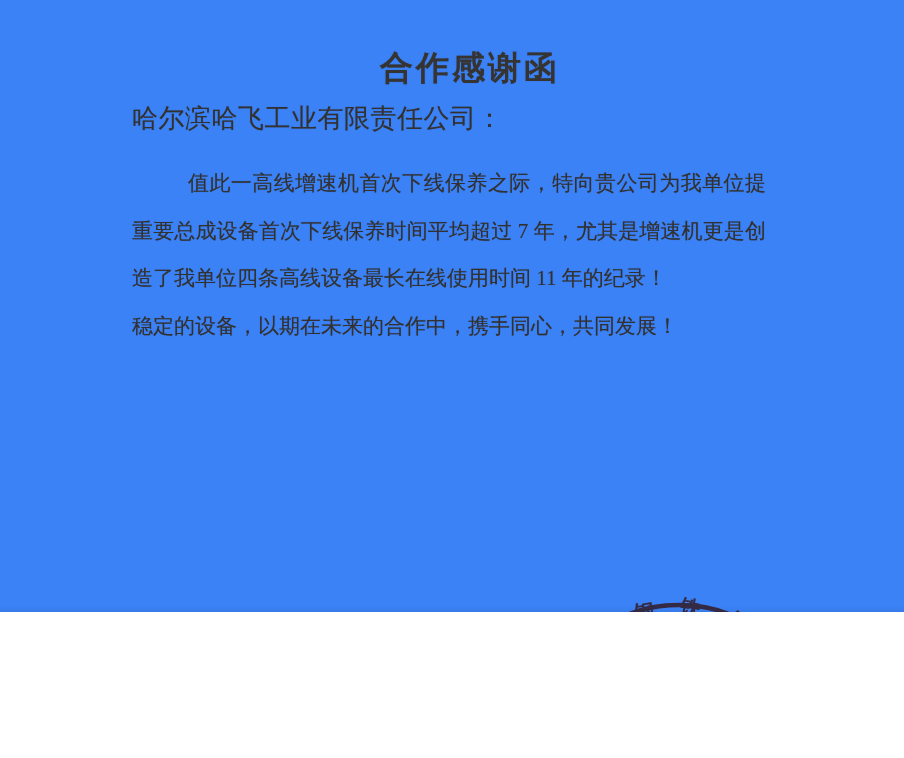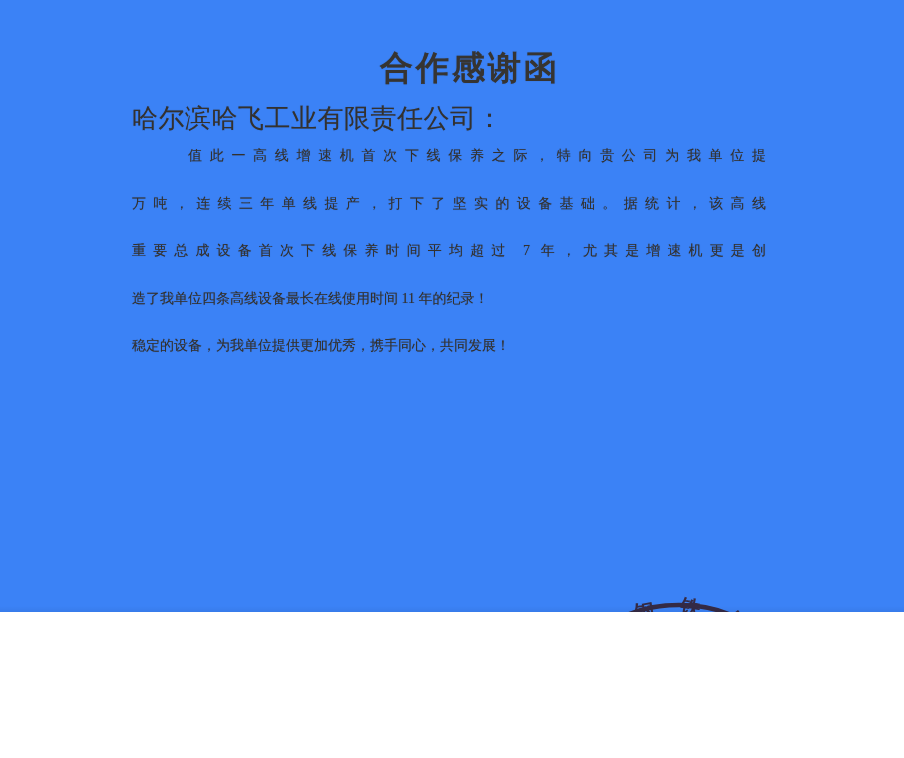--- a/index.html
+++ b/index.html
@@ -22,22 +22,22 @@
     font-size:33px;font-weight:600;letter-spacing:3px;
     color:#363432;
     text-shadow:0 0 0.8px rgba(54,52,50,.5);
   }
   .salutation{
     position:absolute;left:132px;top:101px;
     font-size:26px;letter-spacing:0.5px;
     text-shadow:0 0 0.7px rgba(51,49,47,.45);
   }
   .body-block{
-    position:absolute;left:132px;top:132px;width:634px;
-    font-size:14px;
+    position:absolute;left:132px;top:160px;width:634px;
+    font-size:21px;
     text-shadow:0 0 0.7px rgba(51,49,47,.45);
   }
   .ln{
     height:47.5px;line-height:47.5px;
     text-align:justify;text-align-last:left;
     white-space:normal;
   }
   .ln.j{text-align-last:justify;}
   .ind-a{padding-left:56px;}
   .ind-b{padding-left:38px;}
@@ -65,24 +65,23 @@
 <body>
 
 <div class="page">
 
   <div class="title">合作感谢函</div>
 
   <div class="salutation">哈尔滨哈飞工业有限责任公司：</div>
 
   <div class="body-block">
     <div class="ln j ind-a">值此一高线增速机首次下线保养之际，特向贵公司为我单位提</div>
-    <div class="ln j">万吨，连续三年单线提产，打下了坚实的设备基础。据统计，该高线</div>
     <div class="ln j">重要总成设备首次下线保养时间平均超过 7 年，尤其是增速机更是创</div>
     <div class="ln">造了我单位四条高线设备最长在线使用时间 11 年的纪录！</div>
-    <div class="ln">稳定的设备，为我单位提供更加优秀，携手同心，共同发展！</div>
+    <div class="ln">稳定的设备，以期在未来的合作中，携手同心，共同发展！</div>
   </div>
 
   <div class="signature">裕华钢铁公司高线厂</div>
 
   <div class="date">2018 年 3 月 2 日</div>
 
   <svg class="seal" width="210" height="140" viewBox="0 0 210 140">
     <ellipse cx="105" cy="70" rx="94" ry="61" fill="none" stroke-width="4.5" stroke="#dc382b"></ellipse>
     <text font-size="20" letter-spacing="24" text-anchor="middle" fill="#dc382b">
       <textPath href="#sealArcTop" startOffset="50%">裕华钢铁公司</textPath>

